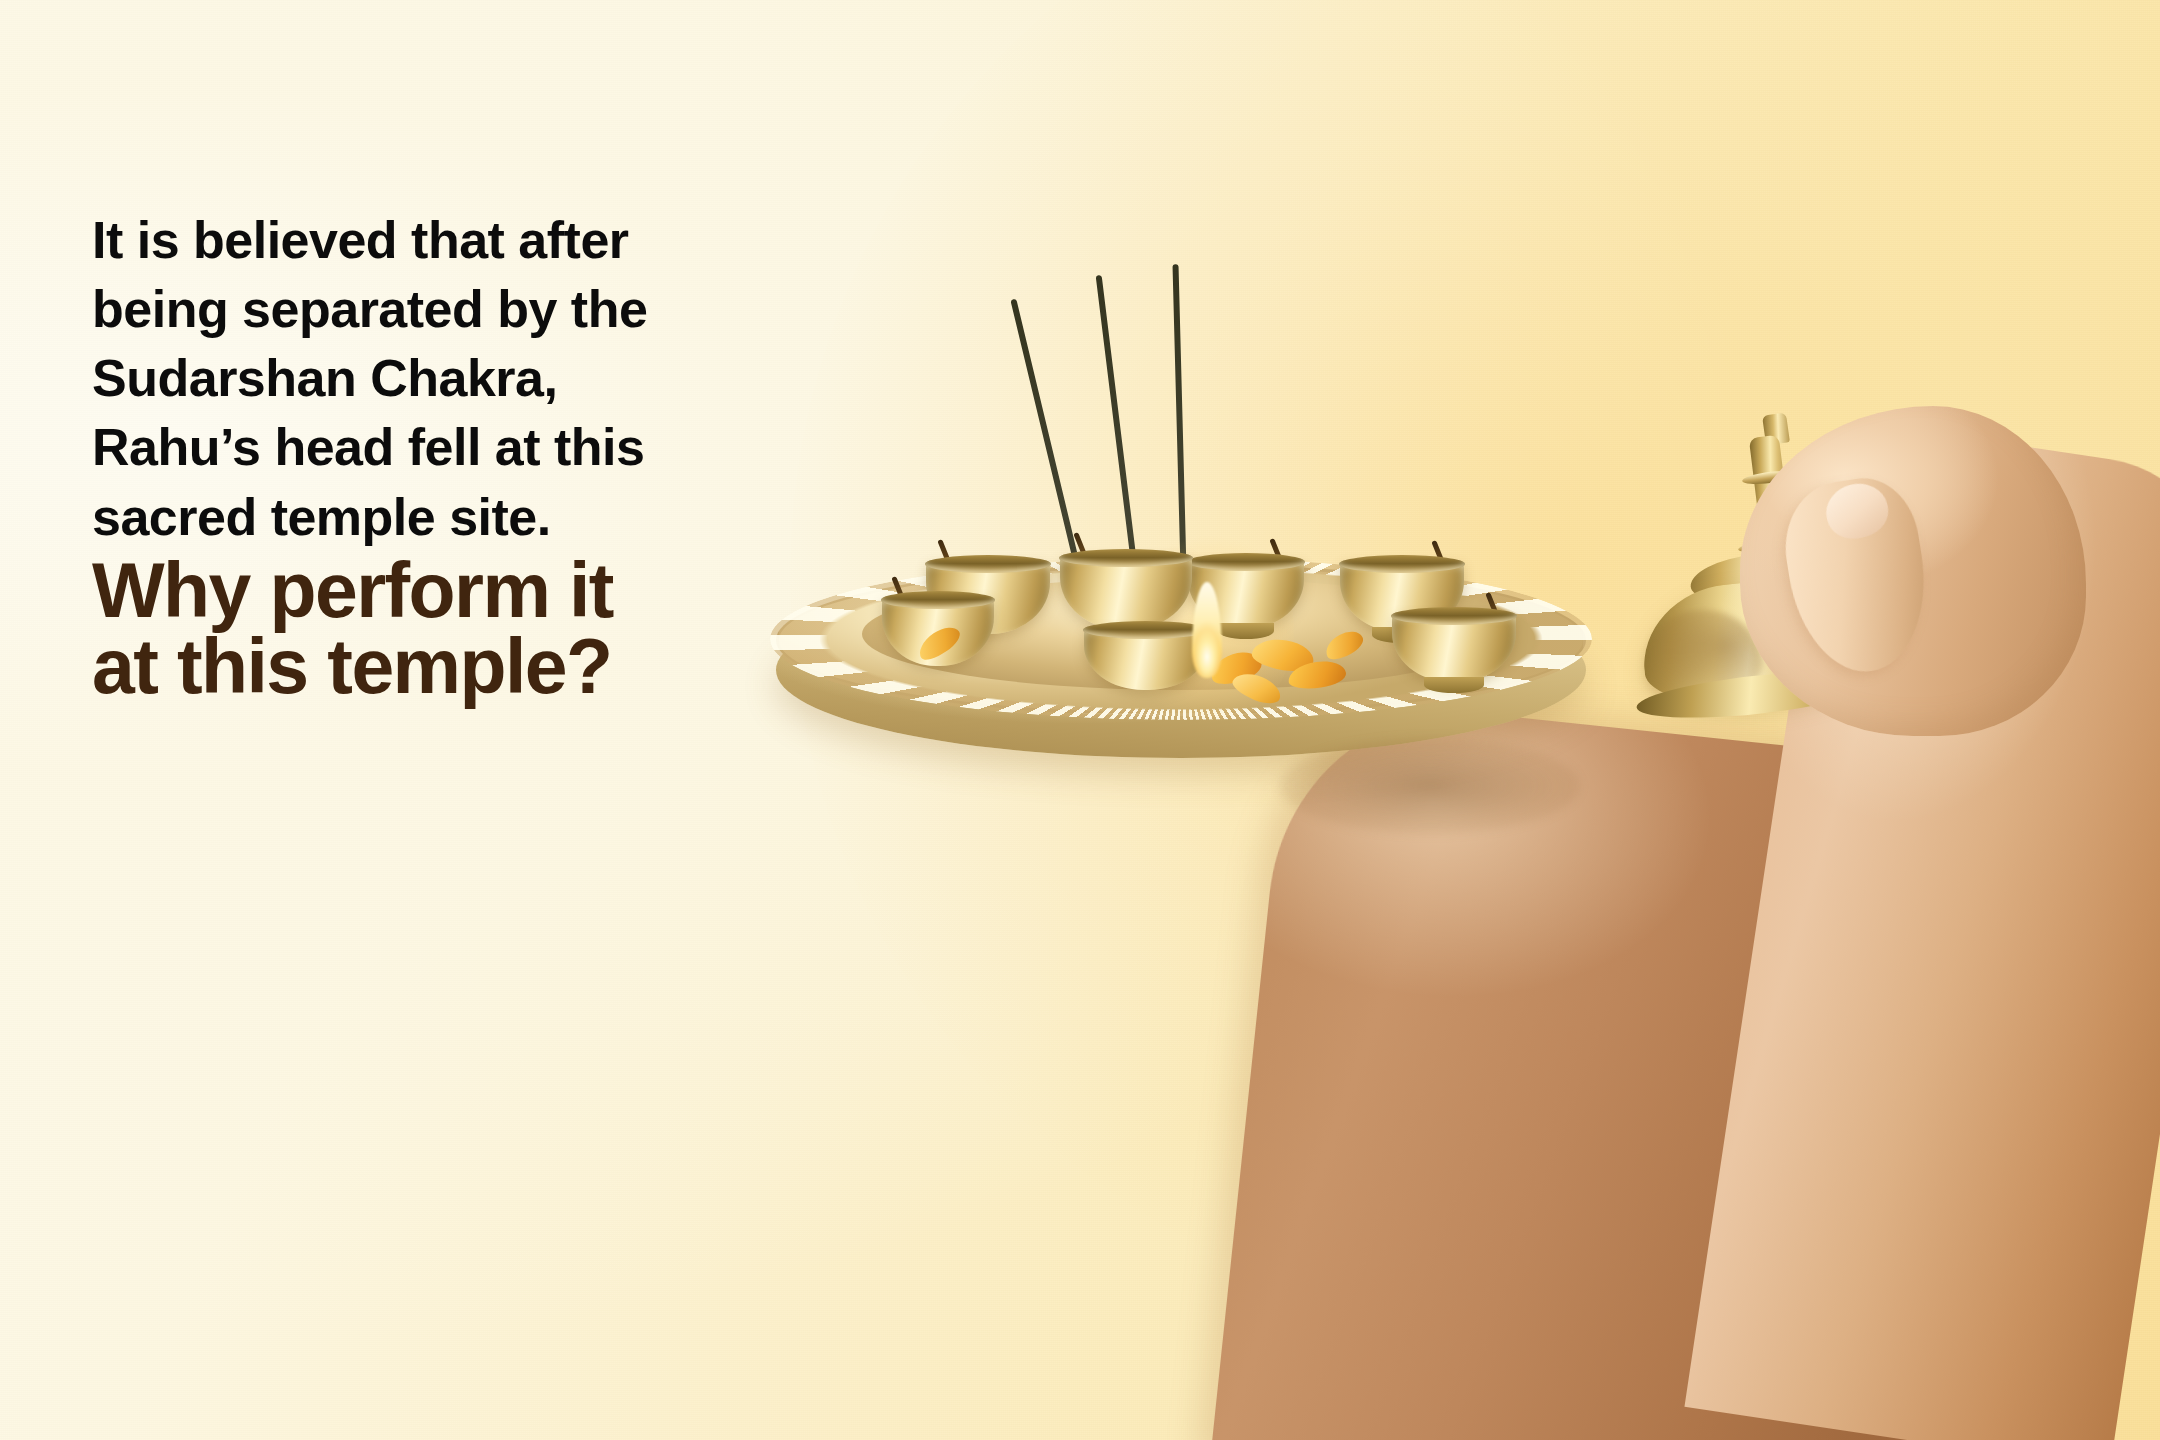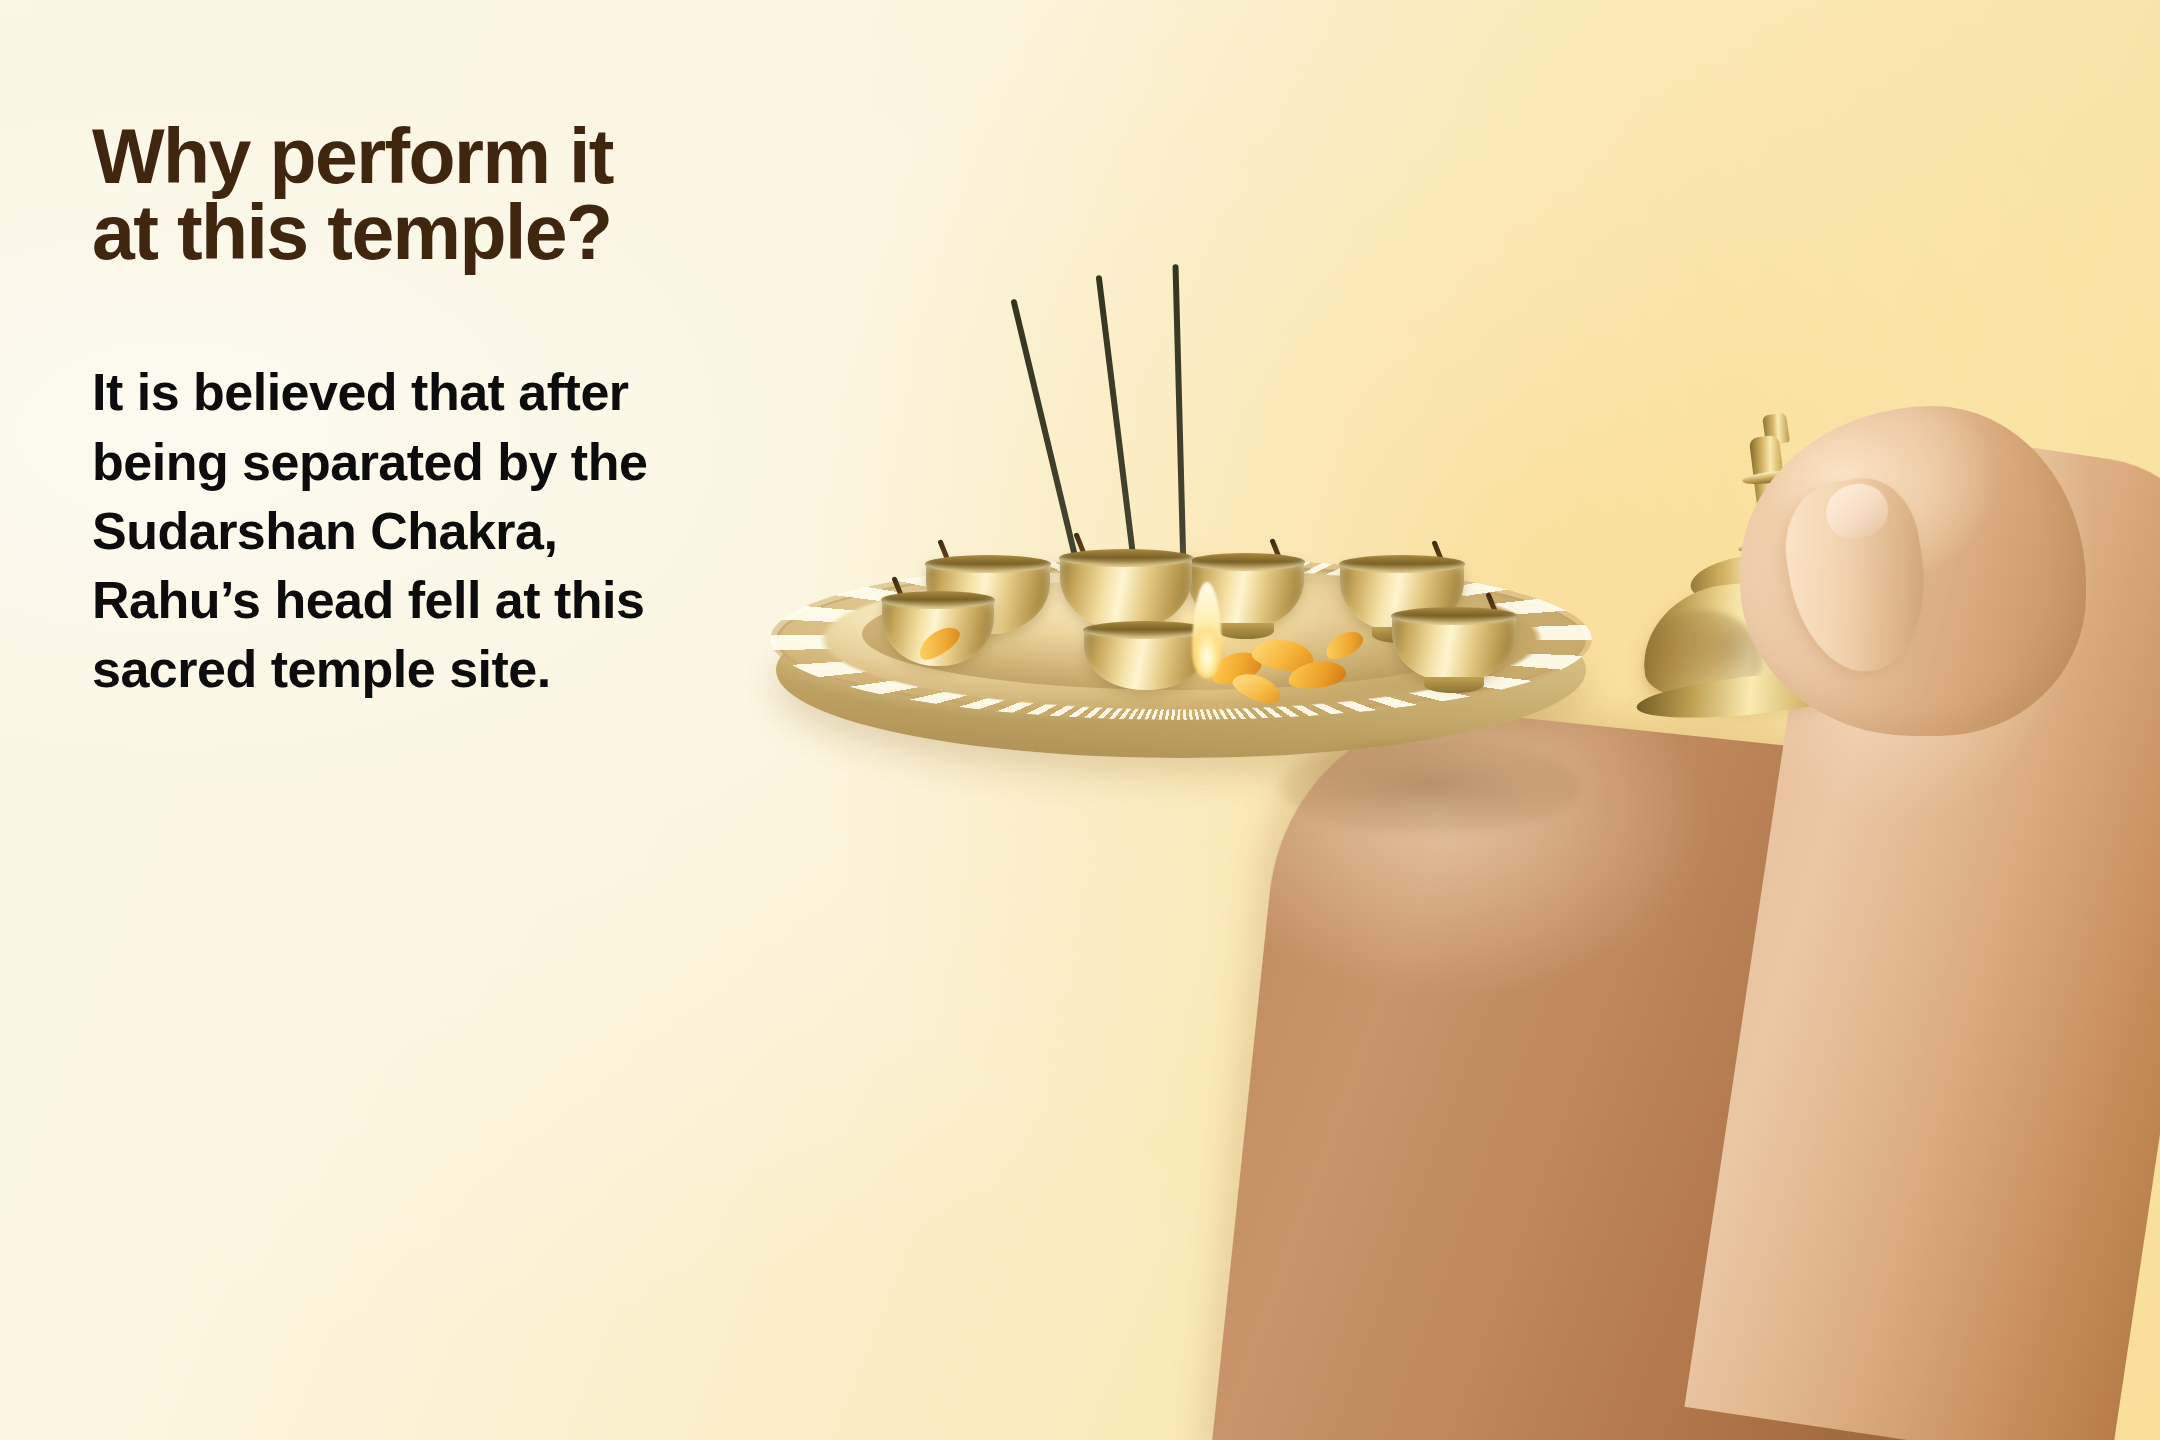--- a/index.html
+++ b/index.html
@@ -272,27 +272,27 @@
   }
 </style>
 </head>
 <body>
 
 <div id="slide">
   <div id="warmglow"></div>
   <div id="grain"></div>
 
   <div id="textcol">
-    <div id="headline">Why perform it
-at this temple?</div>
     <div id="body">It is believed that after
 being separated by the
 Sudarshan Chakra,
 Rahu’s head fell at this
 sacred temple site.</div>
+    <div id="headline">Why perform it
+at this temple?</div>
   </div>
 
   <div id="photo">
 
     <div>
       <div class="stick" id="stick-a"></div>
       <div class="stick" id="stick-b"></div>
       <div class="stick" id="stick-c"></div>
     </div>
 

